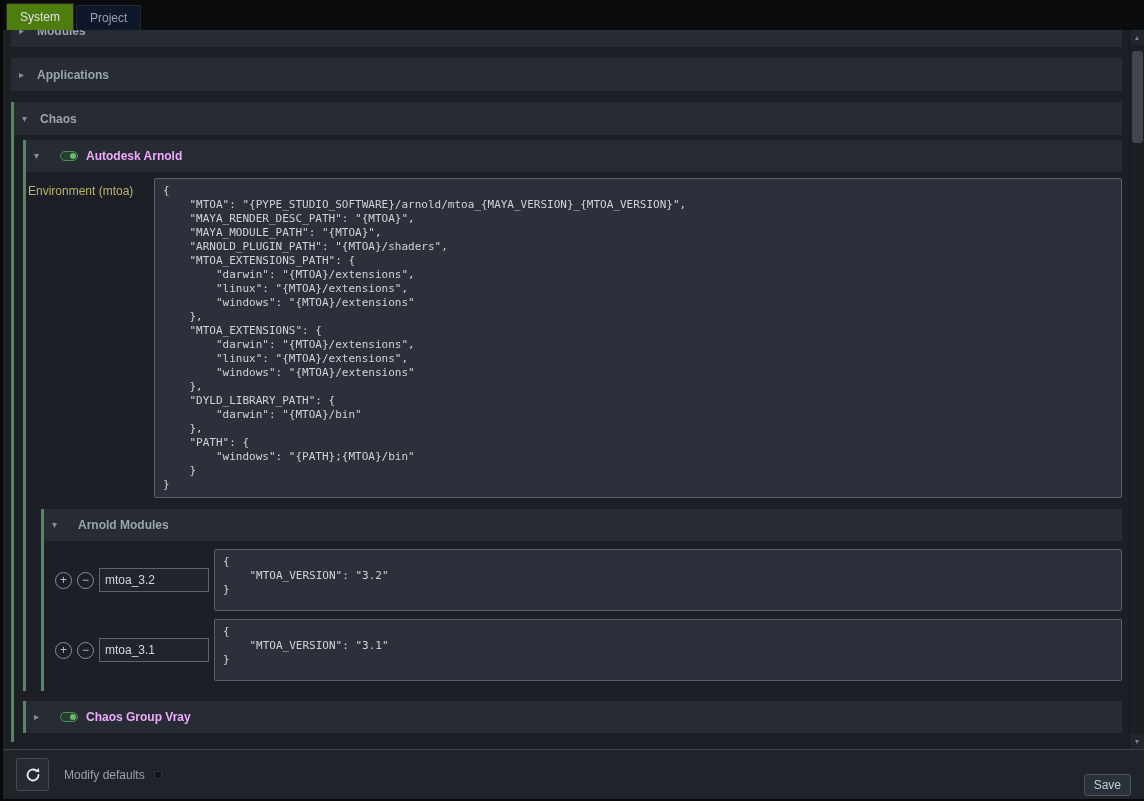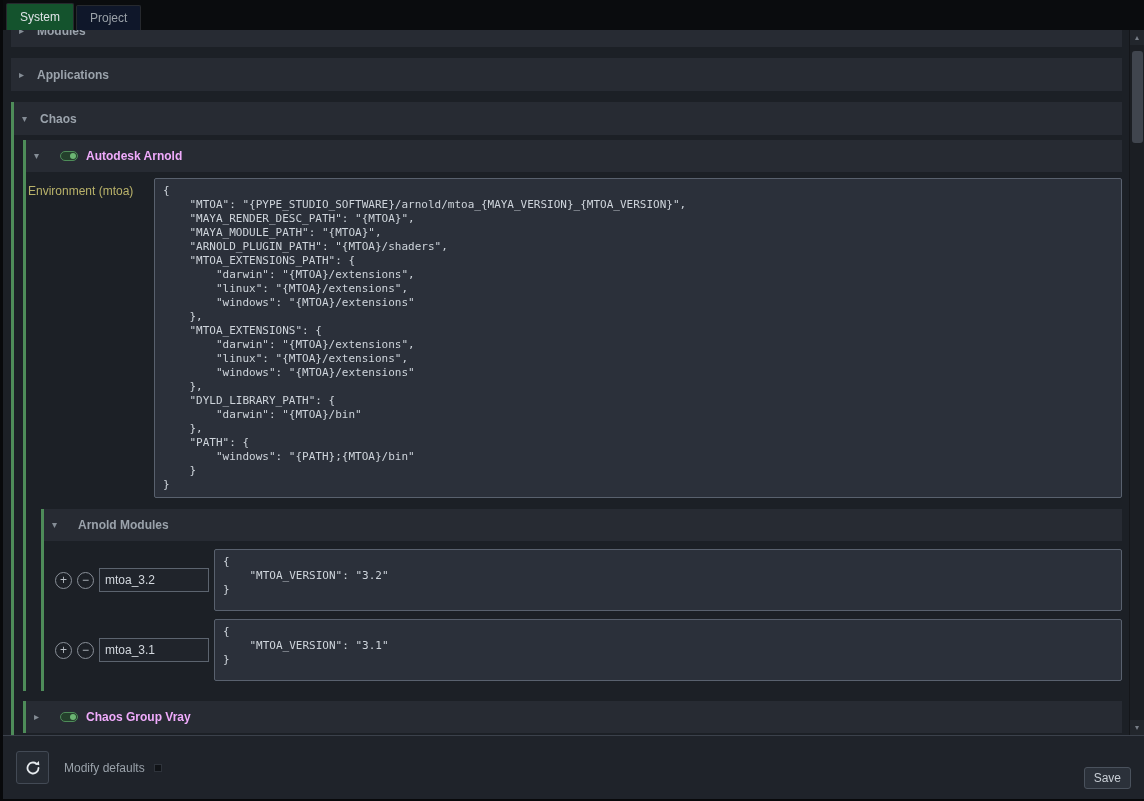--- a/index.html
+++ b/index.html
@@ -4,21 +4,21 @@
 <style>
   * { margin:0; padding:0; box-sizing:border-box; }
   html,body { width:1144px; height:801px; }
   body { background:#08090b; font-family:"Liberation Sans","DejaVu Sans",sans-serif; overflow:hidden; position:relative; }
   .app { position:absolute; left:3px; top:0; width:1141px; height:799px; display:flex; flex-direction:column; background:#1c2026; }
 
   
   .tabbar { height:30px; background:#0a0c0e; display:flex; align-items:flex-end; padding-left:3px; flex:0 0 auto; }
   .tab { height:25px; padding:0 13px; display:flex; align-items:center; font-size:12px; color:#9aa1a8;
          background:#0f172a; border:1px solid #26292e; border-bottom:none; border-radius:2px 2px 0 0; margin-right:2px; }
-  .tab.active { background:#14532d; color:#dfe3e7; height:27px; }
+  .tab.active { background:#4d7c0f; color:#dfe3e7; height:27px; }
 
   
   .main { flex:1 1 auto; display:flex; min-height:0; position:relative; }
   .content { flex:1 1 auto; padding:0 7px 0 8px; overflow:hidden; background:#1c2026; }
 
   .section { margin-bottom:11px; }
   .section-modules { margin-top:-16px; }
   .sec-header { height:33px; background:#272b33; display:flex; align-items:center; padding:0 8px; }
   .arrow { width:18px; color:#858d96; font-size:10px; line-height:1; flex:0 0 auto; }
   .sec-title { font-size:12px; font-weight:bold; color:#9ba3ac; }
@@ -49,21 +49,21 @@
 
   .vray { margin-top:10px; }
 
   
   .scrollbar { flex:0 0 15px; background:#1f2228; border-left:1px solid #14161a; display:flex; flex-direction:column; }
   .sb-btn { height:15px; display:flex; align-items:center; justify-content:center; color:#777e87; font-size:8px; background:#22262c; flex:0 0 auto; }
   .sb-track { flex:1 1 auto; position:relative; background:#1b1e23; }
   .sb-thumb { position:absolute; left:2px; top:6px; width:11px; height:92px; background:#40454e; border-radius:3px; }
 
   
-  .footer { flex:0 0 auto; height:64px; background:#1f232a; border-top:1px solid #3b414b; display:flex; align-items:center; padding:0 13px; }
+  .footer { flex:0 0 auto; height:50px; background:#1f232a; border-top:1px solid #3b414b; display:flex; align-items:center; padding:0 13px; }
   .refresh-btn { width:33px; height:33px; background:#262b33; border:1px solid #434a55; border-radius:3px;
                  display:flex; align-items:center; justify-content:center; margin-right:15px; }
   .modify-label { font-size:12px; color:#9aa2aa; margin-right:9px; }
   .mini-square { width:8px; height:8px; background:#101317; border:1px solid #2e333b; }
   .save-btn { margin-left:auto; height:22px; padding:0 9px; background:#2b313a; border:1px solid #4a525d; border-radius:3px;
               color:#c8ced5; font-size:12px; display:flex; align-items:center;margin-top:20px; }
 </style>
 </head>
 <body>
 

